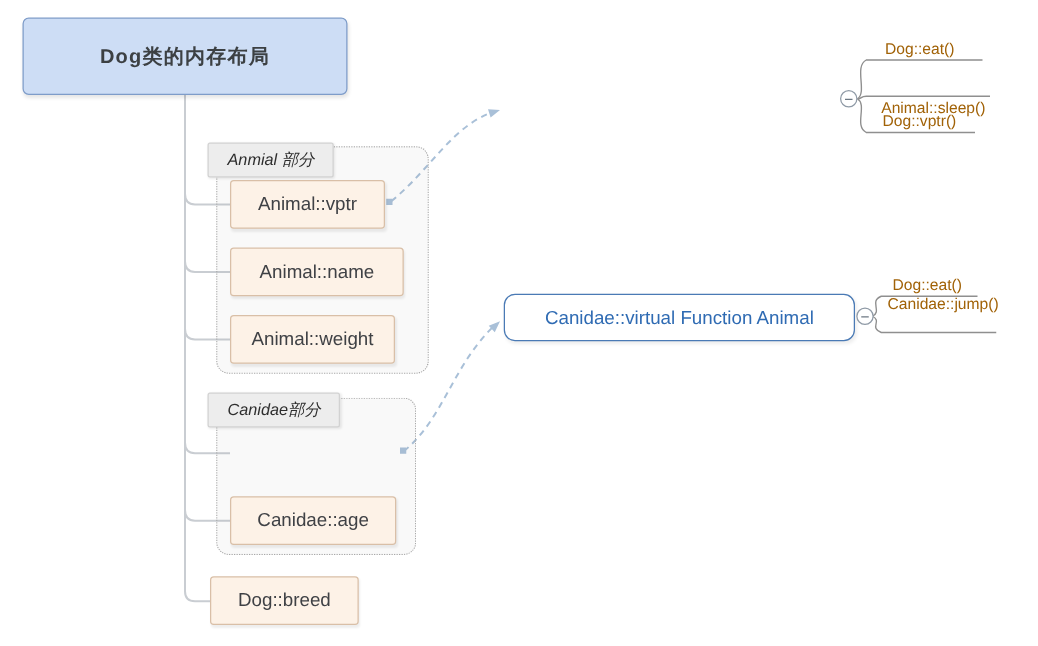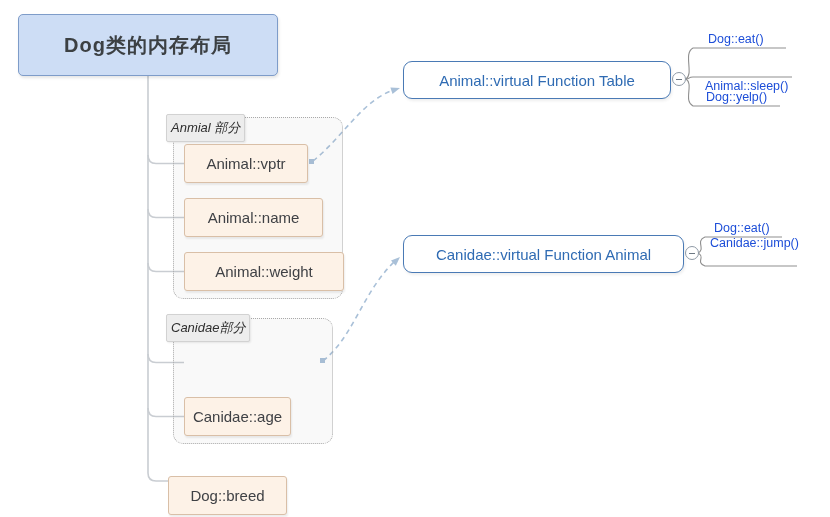--- a/index.html
+++ b/index.html
@@ -37,38 +37,38 @@
   .rel-dot { fill: var(--relationship, #a9c0d8); }
   .rel-arrow { fill: var(--relationship, #a9c0d8); }
 
   .root-topic {
     position: absolute; left: 18px; top: 14px;
     width: 260px; height: 62px;
     background: var(--root-bg, #cdddf5);
     border: 1px solid var(--root-border, #7e9cc9);
     border-radius: 5px;
     display: flex; align-items: center; justify-content: center;
-    font-size: 20px; font-weight: bold; color: #3c4043;
+    font-size: 16px; font-weight: bold; color: #3c4043;
     letter-spacing: 1px;
     box-shadow: 1px 2px 3px rgba(0,0,0,0.10);
   }
   .boundary {
     position: absolute;
     border: 1.5px dotted #a9a9a9;
     border-radius: 10px;
     background: rgba(128,128,128,0.05);
   }
   .boundary-label {
     position: absolute;
     background: #ededed;
     border: 1px solid #d2d2d2;
     font-style: italic;
     font-size: 13px;
     color: #2e2e2e;
-    padding: 4px 4px;
+    padding: 4px 15px;
     border-radius: 2px;
     white-space: nowrap;
     box-shadow: 1px 1px 2px rgba(0,0,0,0.08);
   }
   .item-topic {
     position: absolute; height: 39px;
     background: var(--item-bg, #fdf2e7);
     border: 1px solid var(--item-border, #d9bfa7);
     border-radius: 3px;
     display: flex; align-items: center; justify-content: center;
@@ -98,21 +98,21 @@
   .collapse-icon::before {
     content: "";
     position: absolute;
     left: 3px; right: 3px; top: 50%;
     height: 1px;
     background: #6d7883;
   }
   .fn-topic {
     position: absolute;
     font-size: 12.5px; line-height: 16px;
-    color: #1d4ed8;
+    color: #a16207;
     white-space: nowrap;
   }
 </style>
 </head>
 <body>
 
 <div class="canvas">
 
   <svg class="layer" width="830" height="517" viewBox="0 0 830 517">
 
@@ -146,33 +146,32 @@
 
   <div class="root-topic">
     <span>Dog类的内存布局</span>
   </div>
 
   <div class="boundary" style="left:173px; top:117px; width:170px; height:182px;"></div>
   <div class="boundary-label" style="left:166px; top:114px;">Anmial 部分</div>
 
   <div class="item-topic" style="left:184px; top:144px; width:124px;">Animal::vptr</div>
   <div class="item-topic" style="left:184px; top:198px; width:139px;">Animal::name</div>
-  <div class="item-topic" style="left:184px; top:252px; width:160px;">Animal::weight</div>
+  <div class="item-topic" style="left:184px; top:252px; width:132px;">Animal::weight</div>
 
   <div class="boundary" style="left:173px; top:318px; width:160px; height:126px;"></div>
   <div class="boundary-label" style="left:166px; top:314px;">Canidae部分</div>
 
-  <div class="item-topic" style="left:184px; top:397px; width:107px;">Canidae::age</div>
+  <div class="item-topic" style="left:184px; top:397px; width:133px;">Canidae::age</div>
 
-  <div class="item-topic" style="left:168px; top:461px; width:119px;margin-top:15px;">Dog::breed</div>
+  <div class="item-topic" style="left:168px; top:461px; width:119px;">Dog::breed</div>
 
-  <div class="vtable-topic" style="left:403px; top:61px; width:268px;">Animal::virtual Function Table</div>
   <div class="collapse-icon" style="left:672px; top:72px;"></div>
   <div class="fn-topic" style="left:708px; top:31px;">Dog::eat()</div>
   <div class="fn-topic" style="left:705px; top:60px;margin-top:18px;">Animal::sleep()</div>
-  <div class="fn-topic" style="left:706px; top:89px;">Dog::yelp()</div>
+  <div class="fn-topic" style="left:706px; top:89px;">Dog::vptr()</div>
 
   <div class="vtable-topic" style="left:403px; top:235px; width:281px;">Canidae::virtual Function Animal</div>
   <div class="collapse-icon" style="left:685px; top:246px;"></div>
   <div class="fn-topic" style="left:714px; top:220px;">Dog::eat()</div>
   <div class="fn-topic" style="left:710px; top:235px;">Canidae::jump()</div>
 
 </div>
 
 </body></html>

